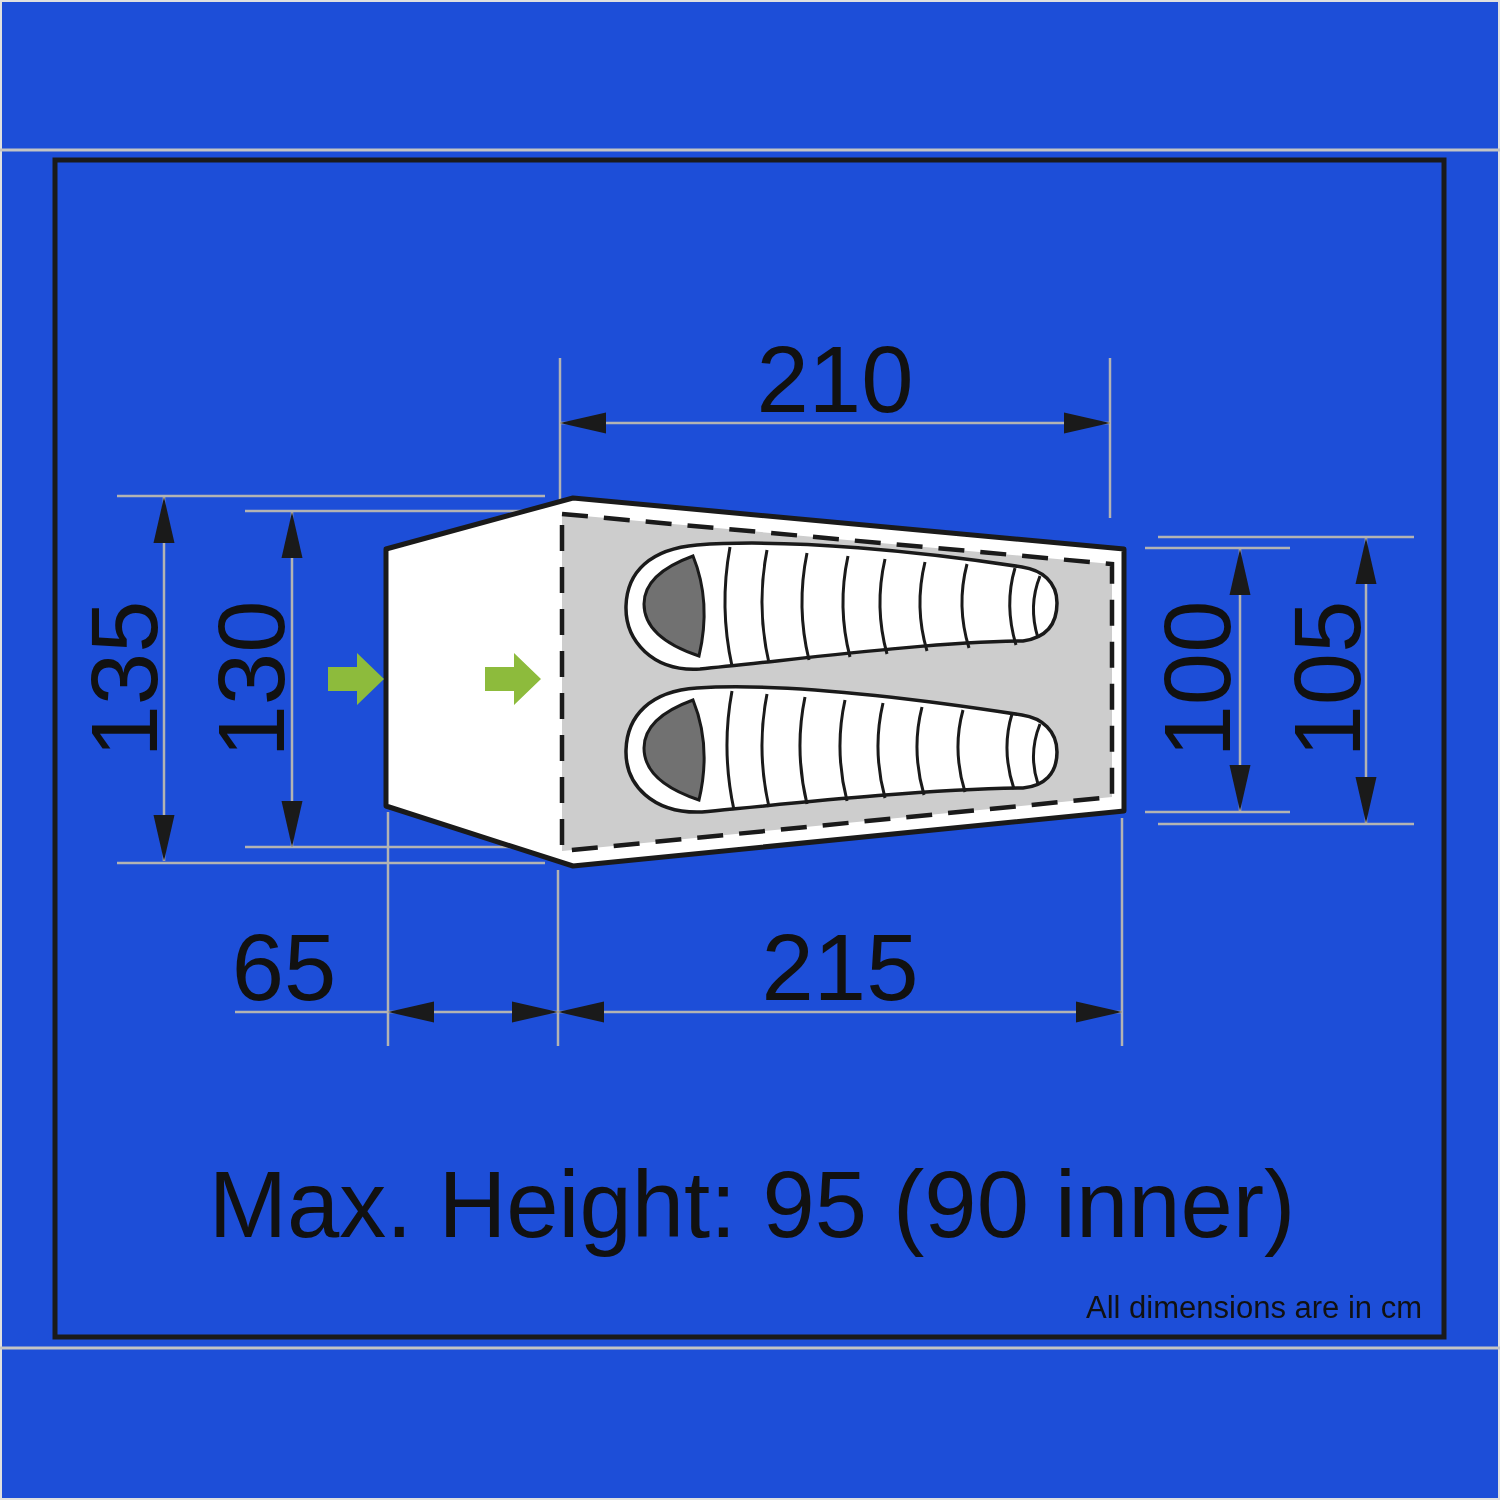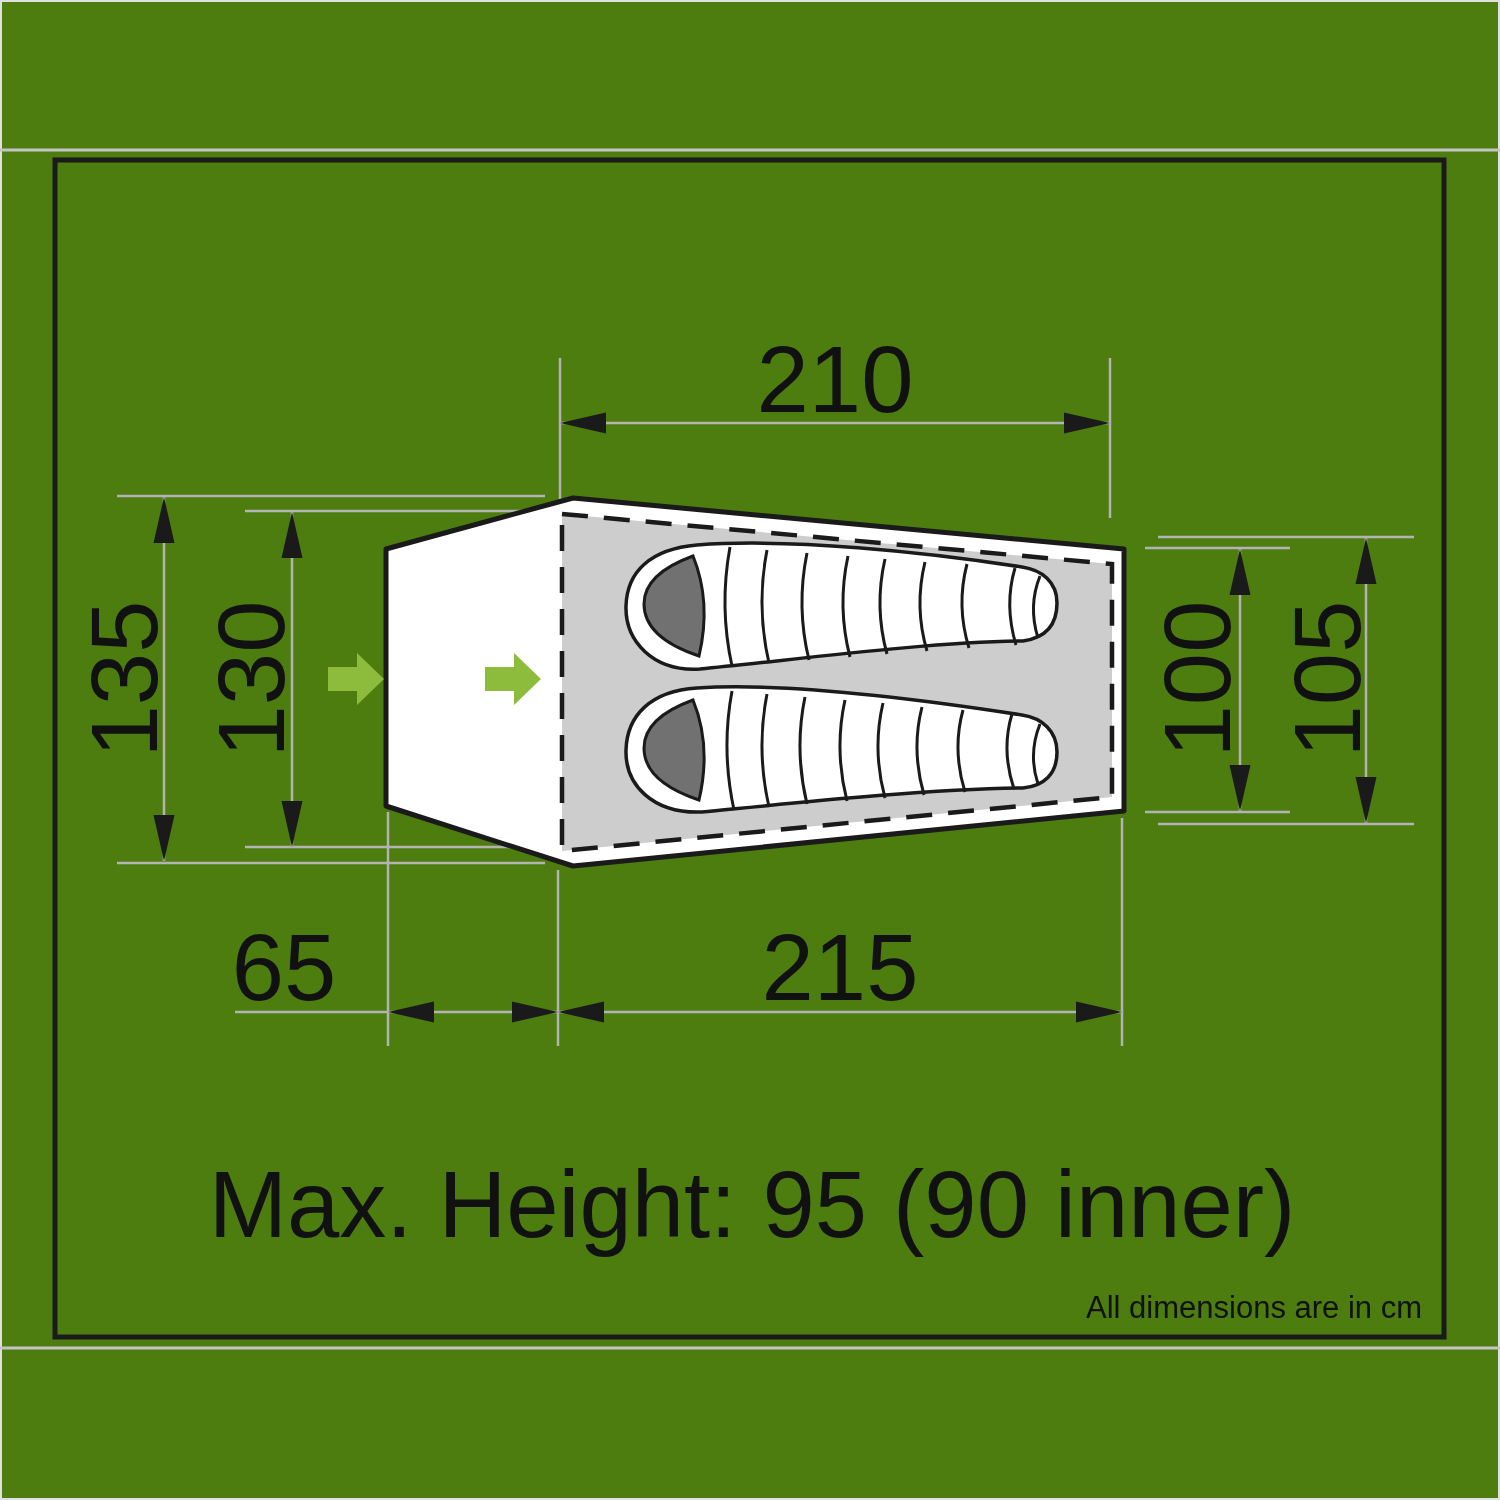--- a/index.html
+++ b/index.html
@@ -1,19 +1,19 @@
 <!DOCTYPE html>
 <html><head>
 <meta charset="utf-8">
 <style>
   html,body{margin:0;padding:0;background:#ffffff;}
   #canvas{
     position:relative;
     width:1500px;height:1500px;
-    background:#4d7c0f;
+    background:#1d4ed8;
     font-family:"Liberation Sans", sans-serif;
   }
   svg text{
     font-family:"Liberation Sans", sans-serif;
     fill:#111111;
   }
   .dim-num{font-size:94px;}
   .note-big{font-size:94px;}
   .note-small{font-size:31px;}
 </style>

